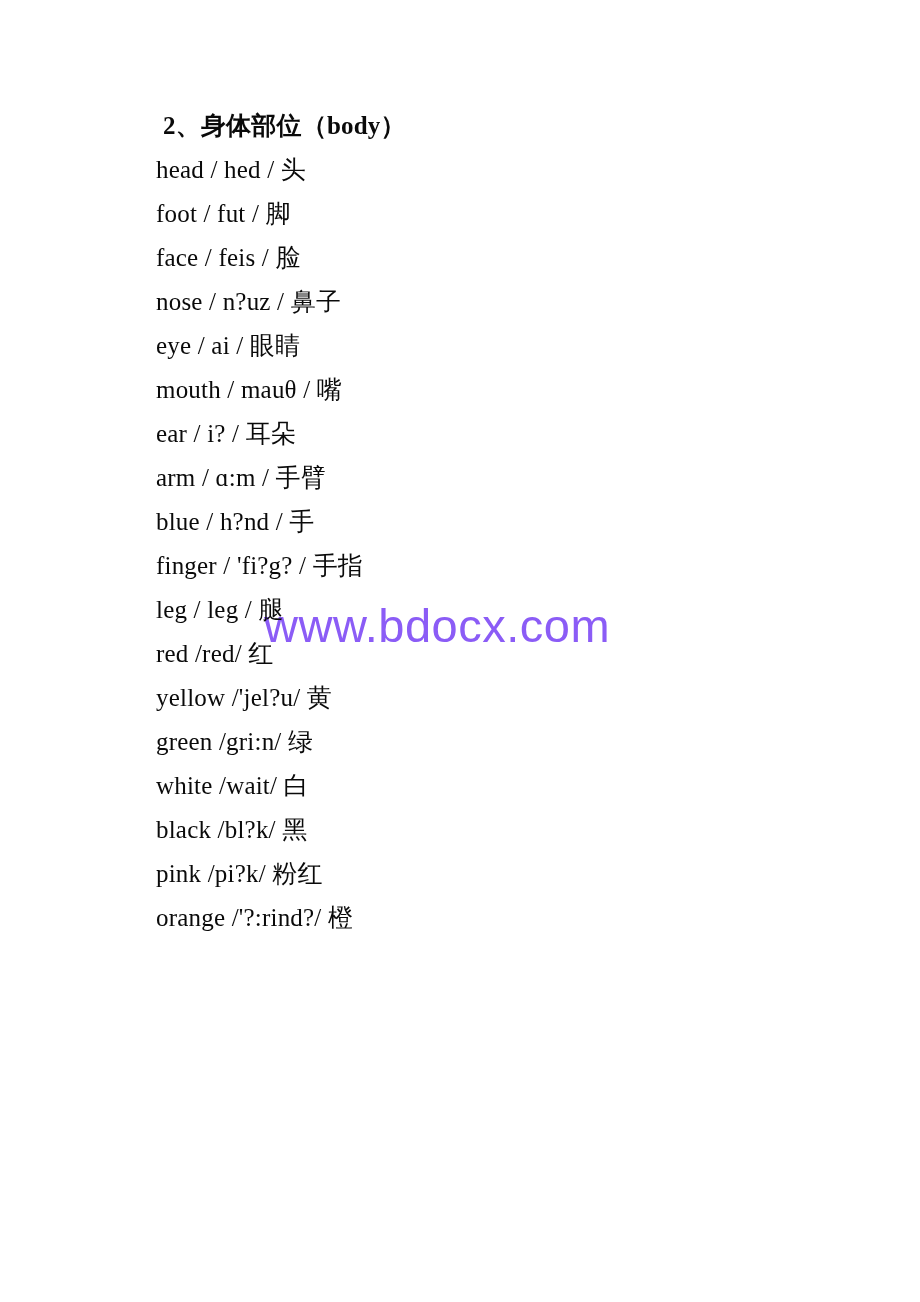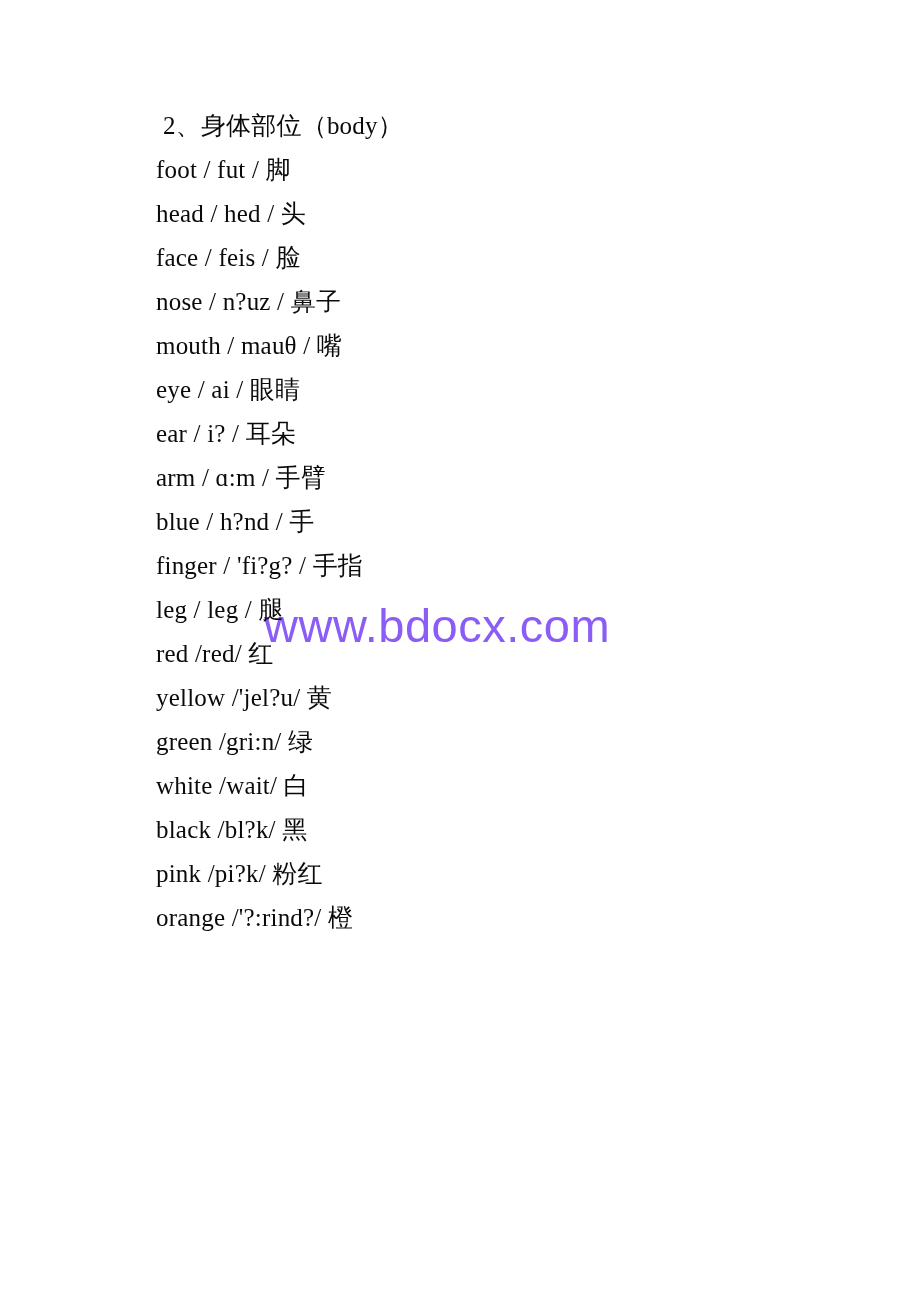--- a/index.html
+++ b/index.html
@@ -47,39 +47,40 @@
     line-height: 44px;
     padding-left: 156px;
     font-size: 25px;
     color: #0a0a0a;
     white-space: pre;
     letter-spacing: 0.2px;
   }
 
   .line.heading {
     padding-left: 163px;
+    font-weight: bold;
   }
 </style>
 </head>
 <body>
 
 <div class="page">
 
   <div class="watermark">www.bdocx.com</div>
 
   <div class="content">
 
     <div class="line heading">2、身体部位（body）</div>
 
+    <div class="line">head / hed / 头</div>
     <div class="line">foot / fut / 脚</div>
-    <div class="line">head / hed / 头</div>
     <div class="line">face / feis / 脸</div>
     <div class="line">nose / n?uz / 鼻子</div>
+    <div class="line">eye / ai / 眼睛</div>
     <div class="line">mouth / mauθ / 嘴</div>
-    <div class="line">eye / ai / 眼睛</div>
     <div class="line">ear / i? / 耳朵</div>
     <div class="line">arm / ɑ:m / 手臂</div>
     <div class="line">blue / h?nd / 手</div>
     <div class="line">finger / 'fi?g? / 手指</div>
     <div class="line">leg / leg / 腿</div>
 
 
     <div class="line">red /red/ 红</div>
     <div class="line">yellow /'jel?u/ 黄</div>
     <div class="line">green /gri:n/ 绿</div>

